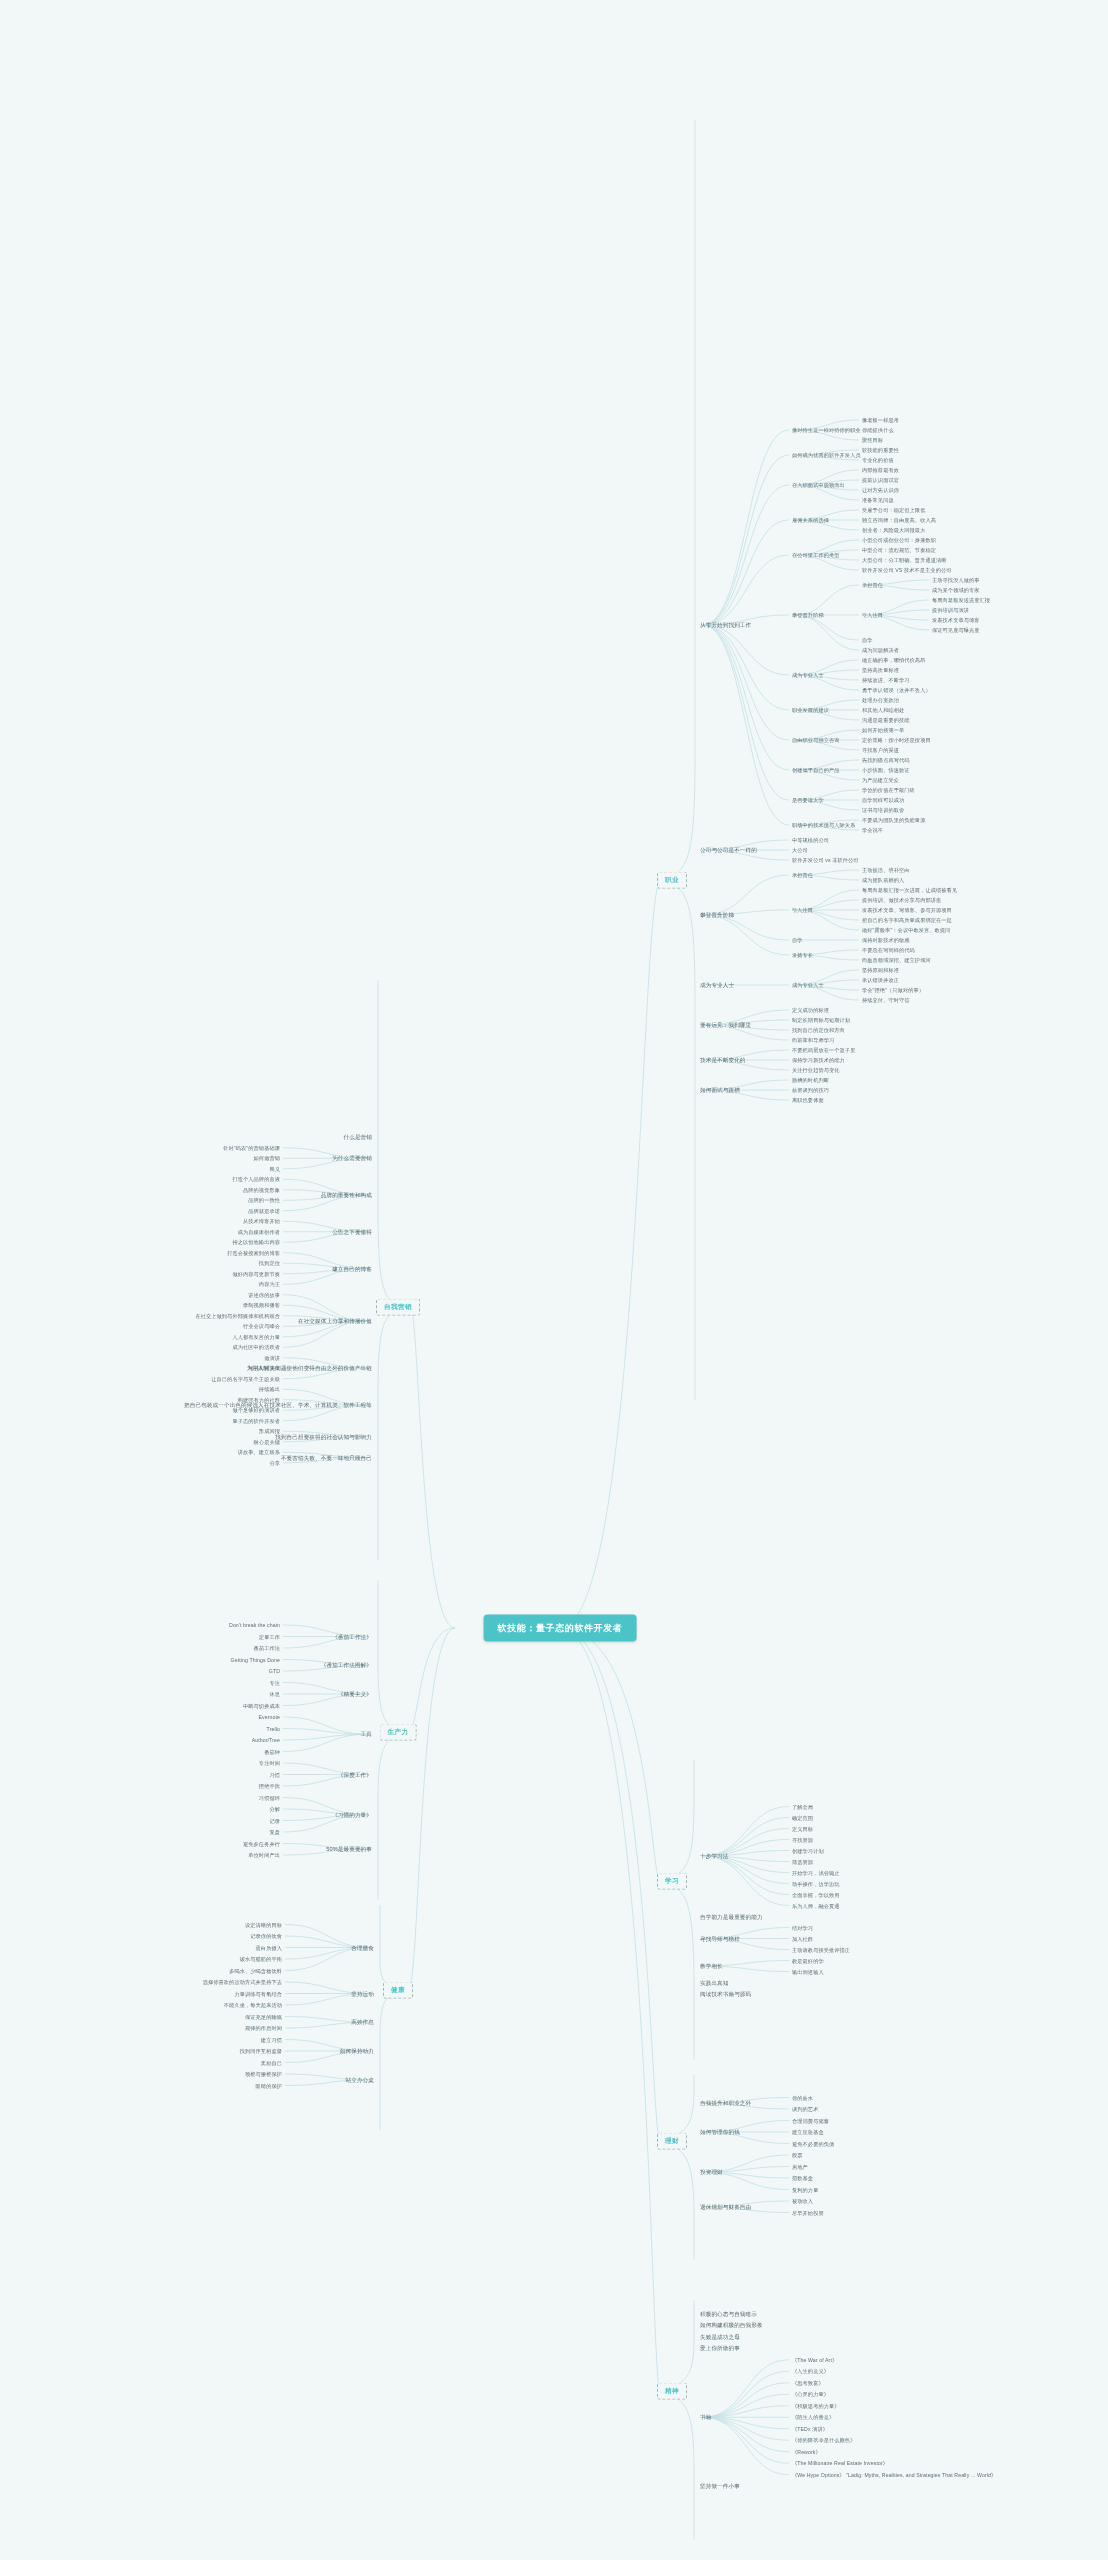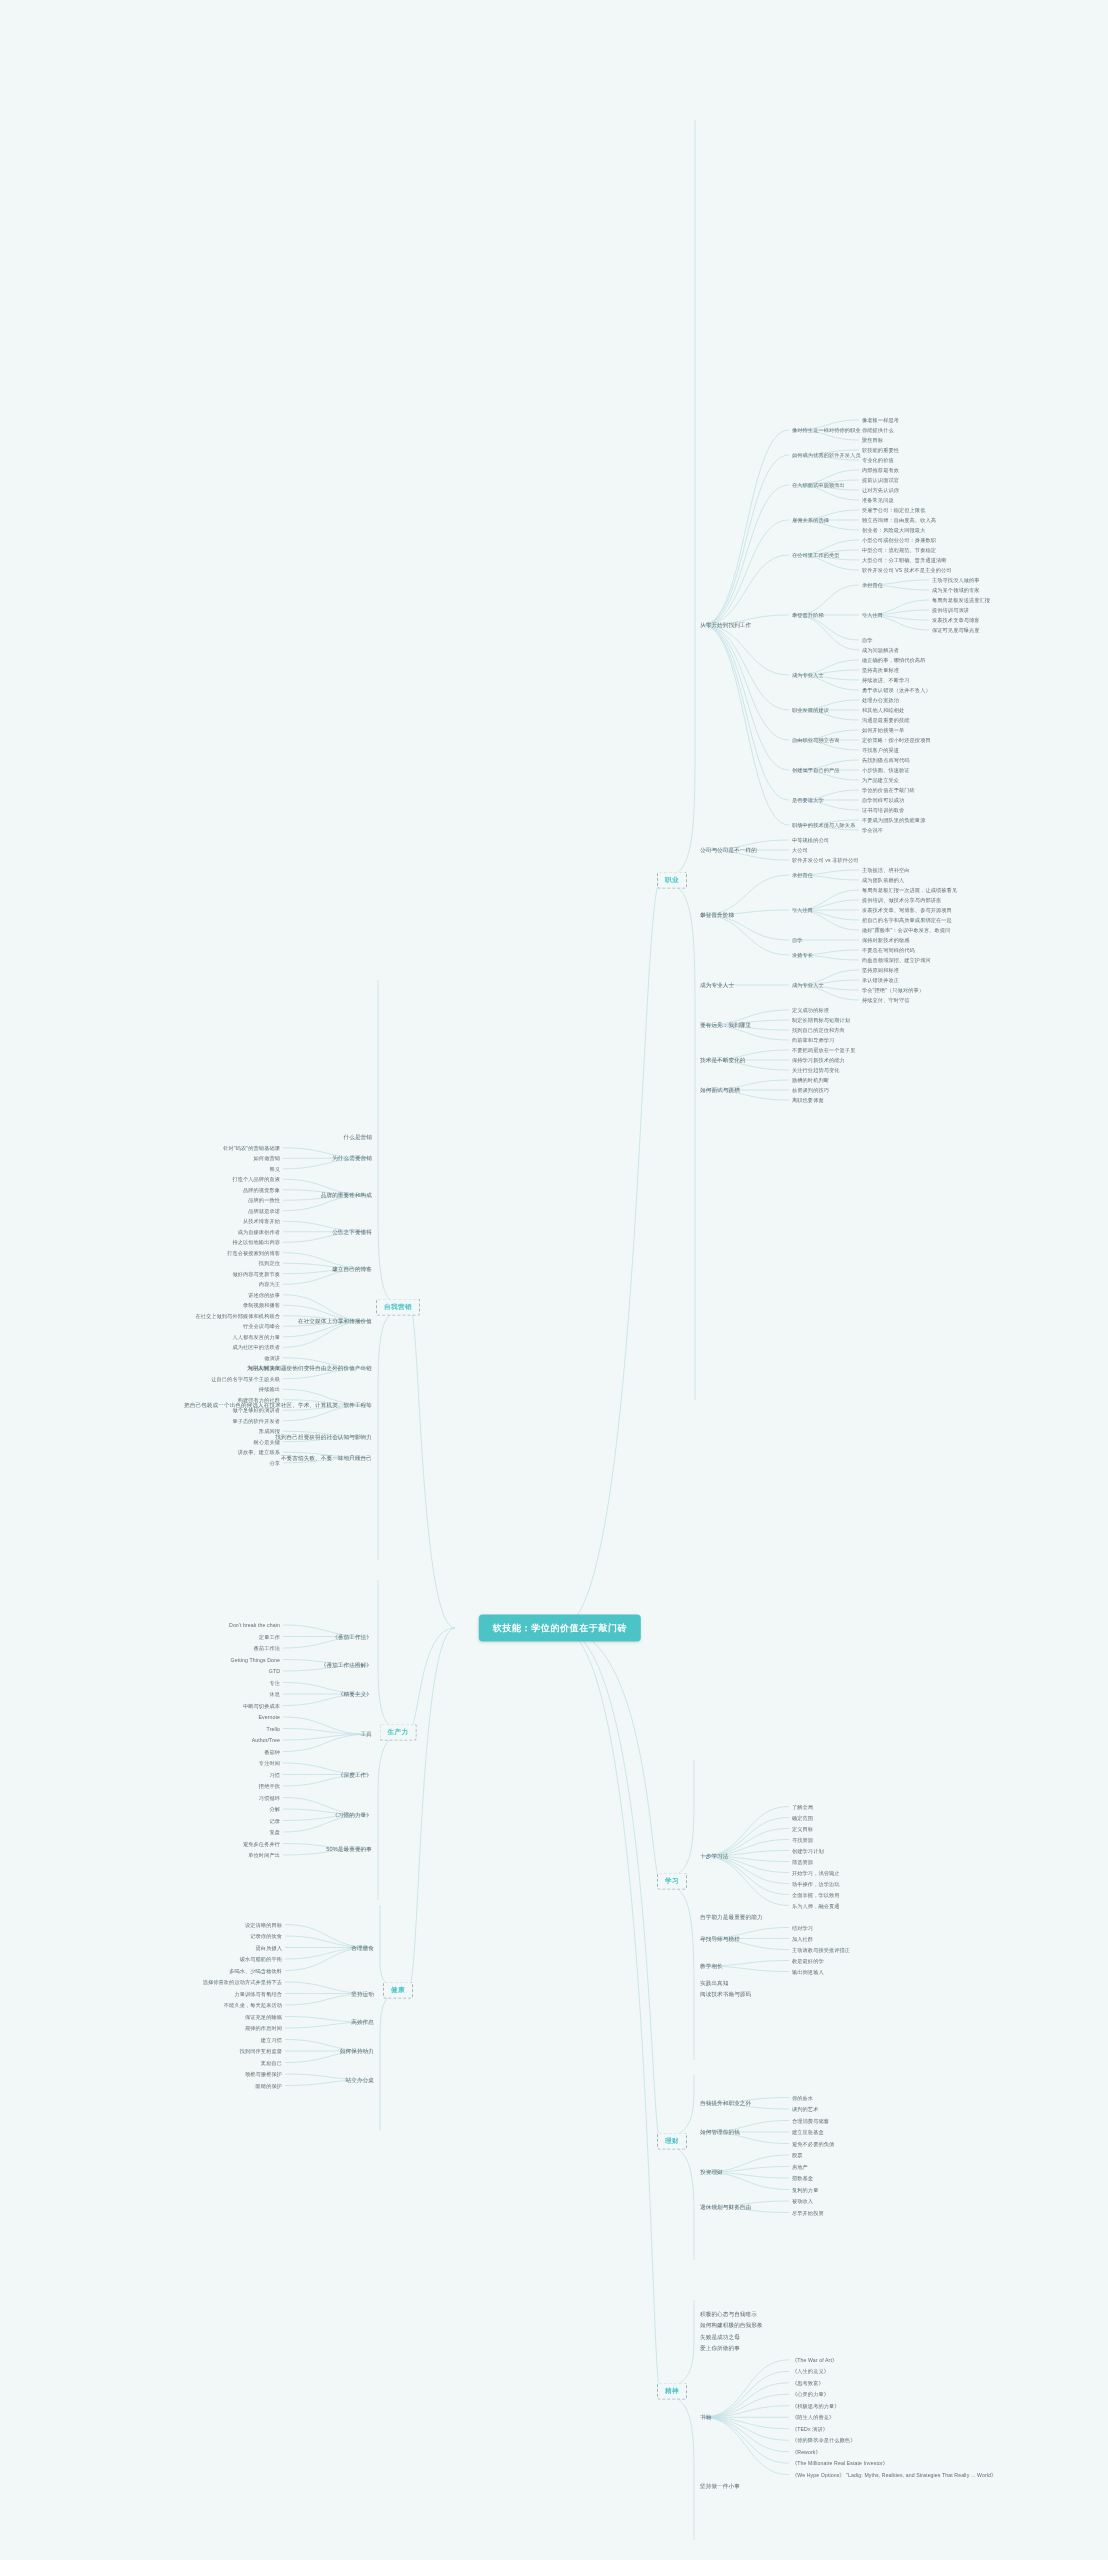--- a/index.html
+++ b/index.html
@@ -242,21 +242,21 @@
         <path d="M703 2417.25 C 746 2417.25 746 2405.75 789 2405.75"></path>
         <path d="M703 2417.25 C 746 2417.25 746 2417.25 789 2417.25"></path>
         <path d="M703 2417.25 C 746 2417.25 746 2428.75 789 2428.75"></path>
         <path d="M703 2417.25 C 746 2417.25 746 2440.25 789 2440.25"></path>
         <path d="M703 2417.25 C 746 2417.25 746 2451.75 789 2451.75"></path>
         <path d="M703 2417.25 C 746 2417.25 746 2463.25 789 2463.25"></path>
         <path d="M703 2417.25 C 746 2417.25 746 2474.75 789 2474.75"></path>
       </g>
   </svg>
 
-  <div class="root" style="left:560px;top:1628px;">软技能：学位的价值在于敲门砖</div>
+  <div class="root" style="left:560px;top:1628px;">软技能：量子态的软件开发者</div>
 
   <div class="branch" style="left:672px;top:880px;">职业</div>
   <div class="branch" style="left:398px;top:1307px;">自我营销</div>
   <div class="branch" style="left:398px;top:1732px;">生产力</div>
   <div class="branch" style="left:398px;top:1990px;">健康</div>
   <div class="branch" style="left:672px;top:1881px;">学习</div>
   <div class="branch" style="left:672px;top:2141px;">理财</div>
   <div class="branch" style="left:672px;top:2391px;">精神</div>
 
   <div id="auto-nodes">

